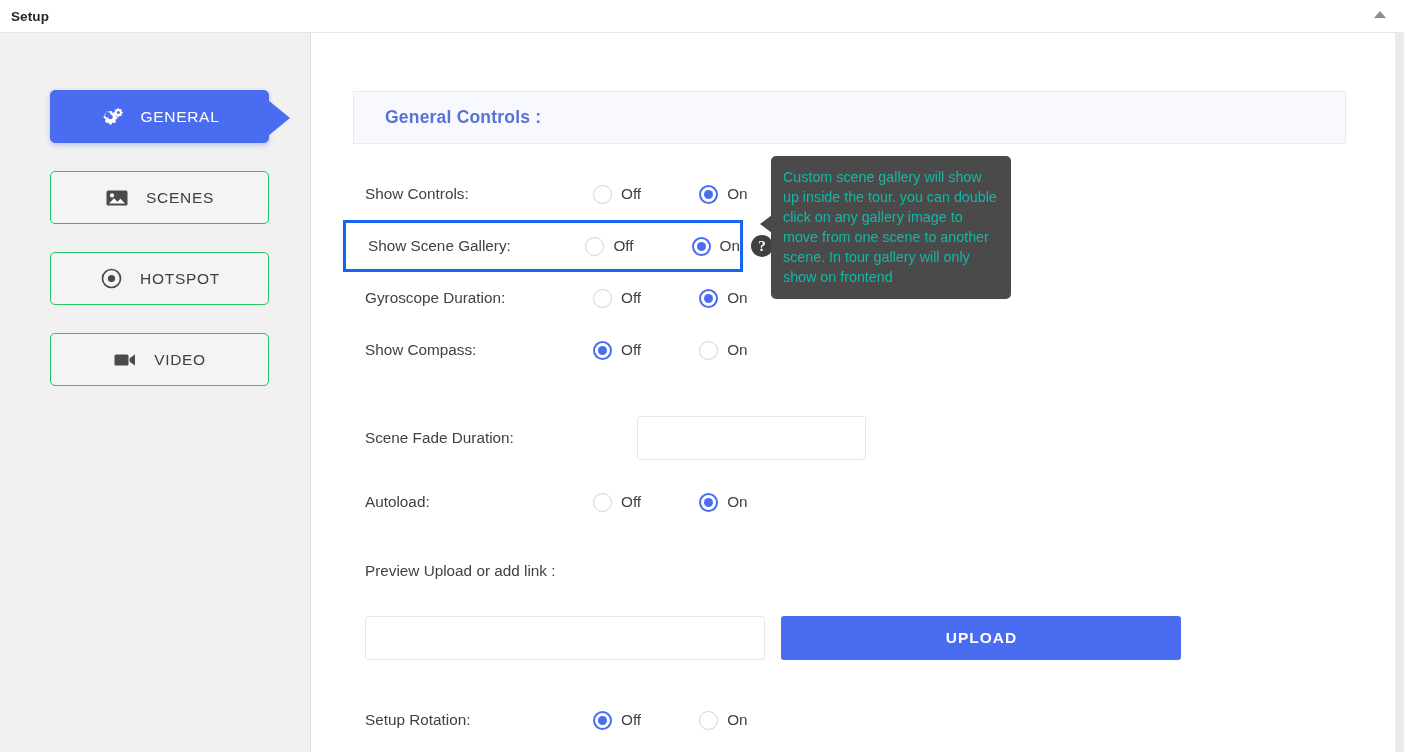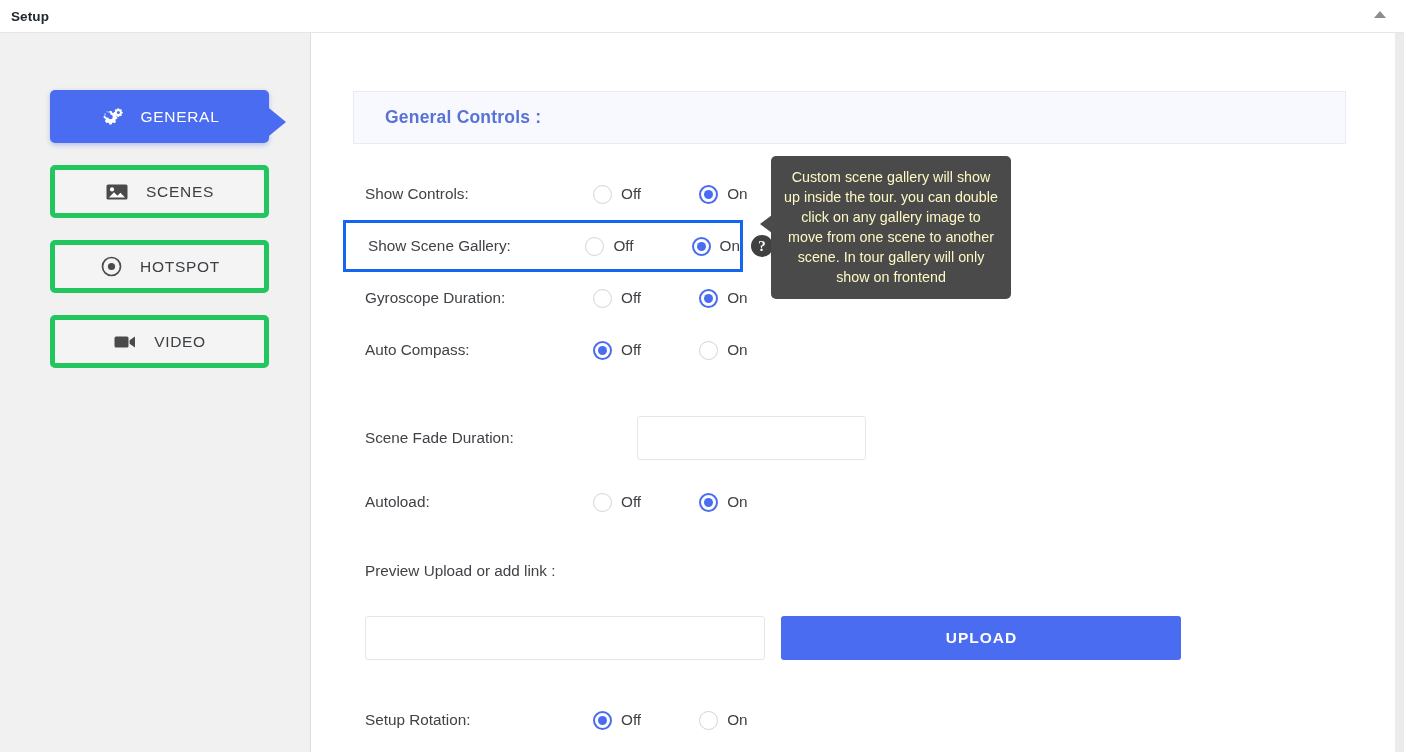--- a/index.html
+++ b/index.html
@@ -52,22 +52,22 @@
     border-right: 9px solid #ebebeb;
     position: relative;
     overflow: hidden;
   }
 
   
   .navlist { padding-left: 50px; }
   .navitem {
     position: relative;
     width: 219px; height: 53px;
-    margin-bottom: 22px;
-    border: 5px solid #22c55e;
+    margin-bottom: 28px;
+    border: 1px solid #22c55e;
     border-radius: 5px;
     background: #f4f4f5;
     display: flex; align-items: center; justify-content: center;
     gap: 17px;
     cursor: pointer;
     color: #3c4043;
   }
   .navitem .nav-label {
     font-size: 15.5px;
     letter-spacing: .7px;
@@ -151,26 +151,26 @@
     display: flex; align-items: center; justify-content: center;
     cursor: pointer;
     font-family: "Liberation Serif", serif;
   }
 
   
   .tooltip {
     position: absolute; left: 425px; top: -67px;
     width: 240px;
     background: #494a49;
-    color: #fef9c3;
+    color: #14b8a6;
     border-radius: 5px;
     padding: 11px 12px 12px;
     font-size: 14.3px;
     line-height: 20px;
-    text-align: center;
+    text-align: left;
   }
   .tooltip::before {
     content: "";
     position: absolute; left: -11px; top: 59px;
     width: 0; height: 0;
     border-top: 9px solid transparent;
     border-bottom: 9px solid transparent;
     border-right: 12px solid #494a49;
   }
 
@@ -320,21 +320,21 @@
             <span class="radio-text">Off</span>
           </span>
           <span class="radio-wrap">
             <span class="radio on"></span>
             <span class="radio-text">On</span>
           </span>
         </span>
       </div>
 
       <div class="row">
-        <span class="row-label">Auto Compass:</span>
+        <span class="row-label">Show Compass:</span>
         <span class="radios">
           <span class="radio-wrap">
             <span class="radio on"></span>
             <span class="radio-text">Off</span>
           </span>
           <span class="radio-wrap">
             <span class="radio"></span>
             <span class="radio-text">On</span>
           </span>
         </span>

